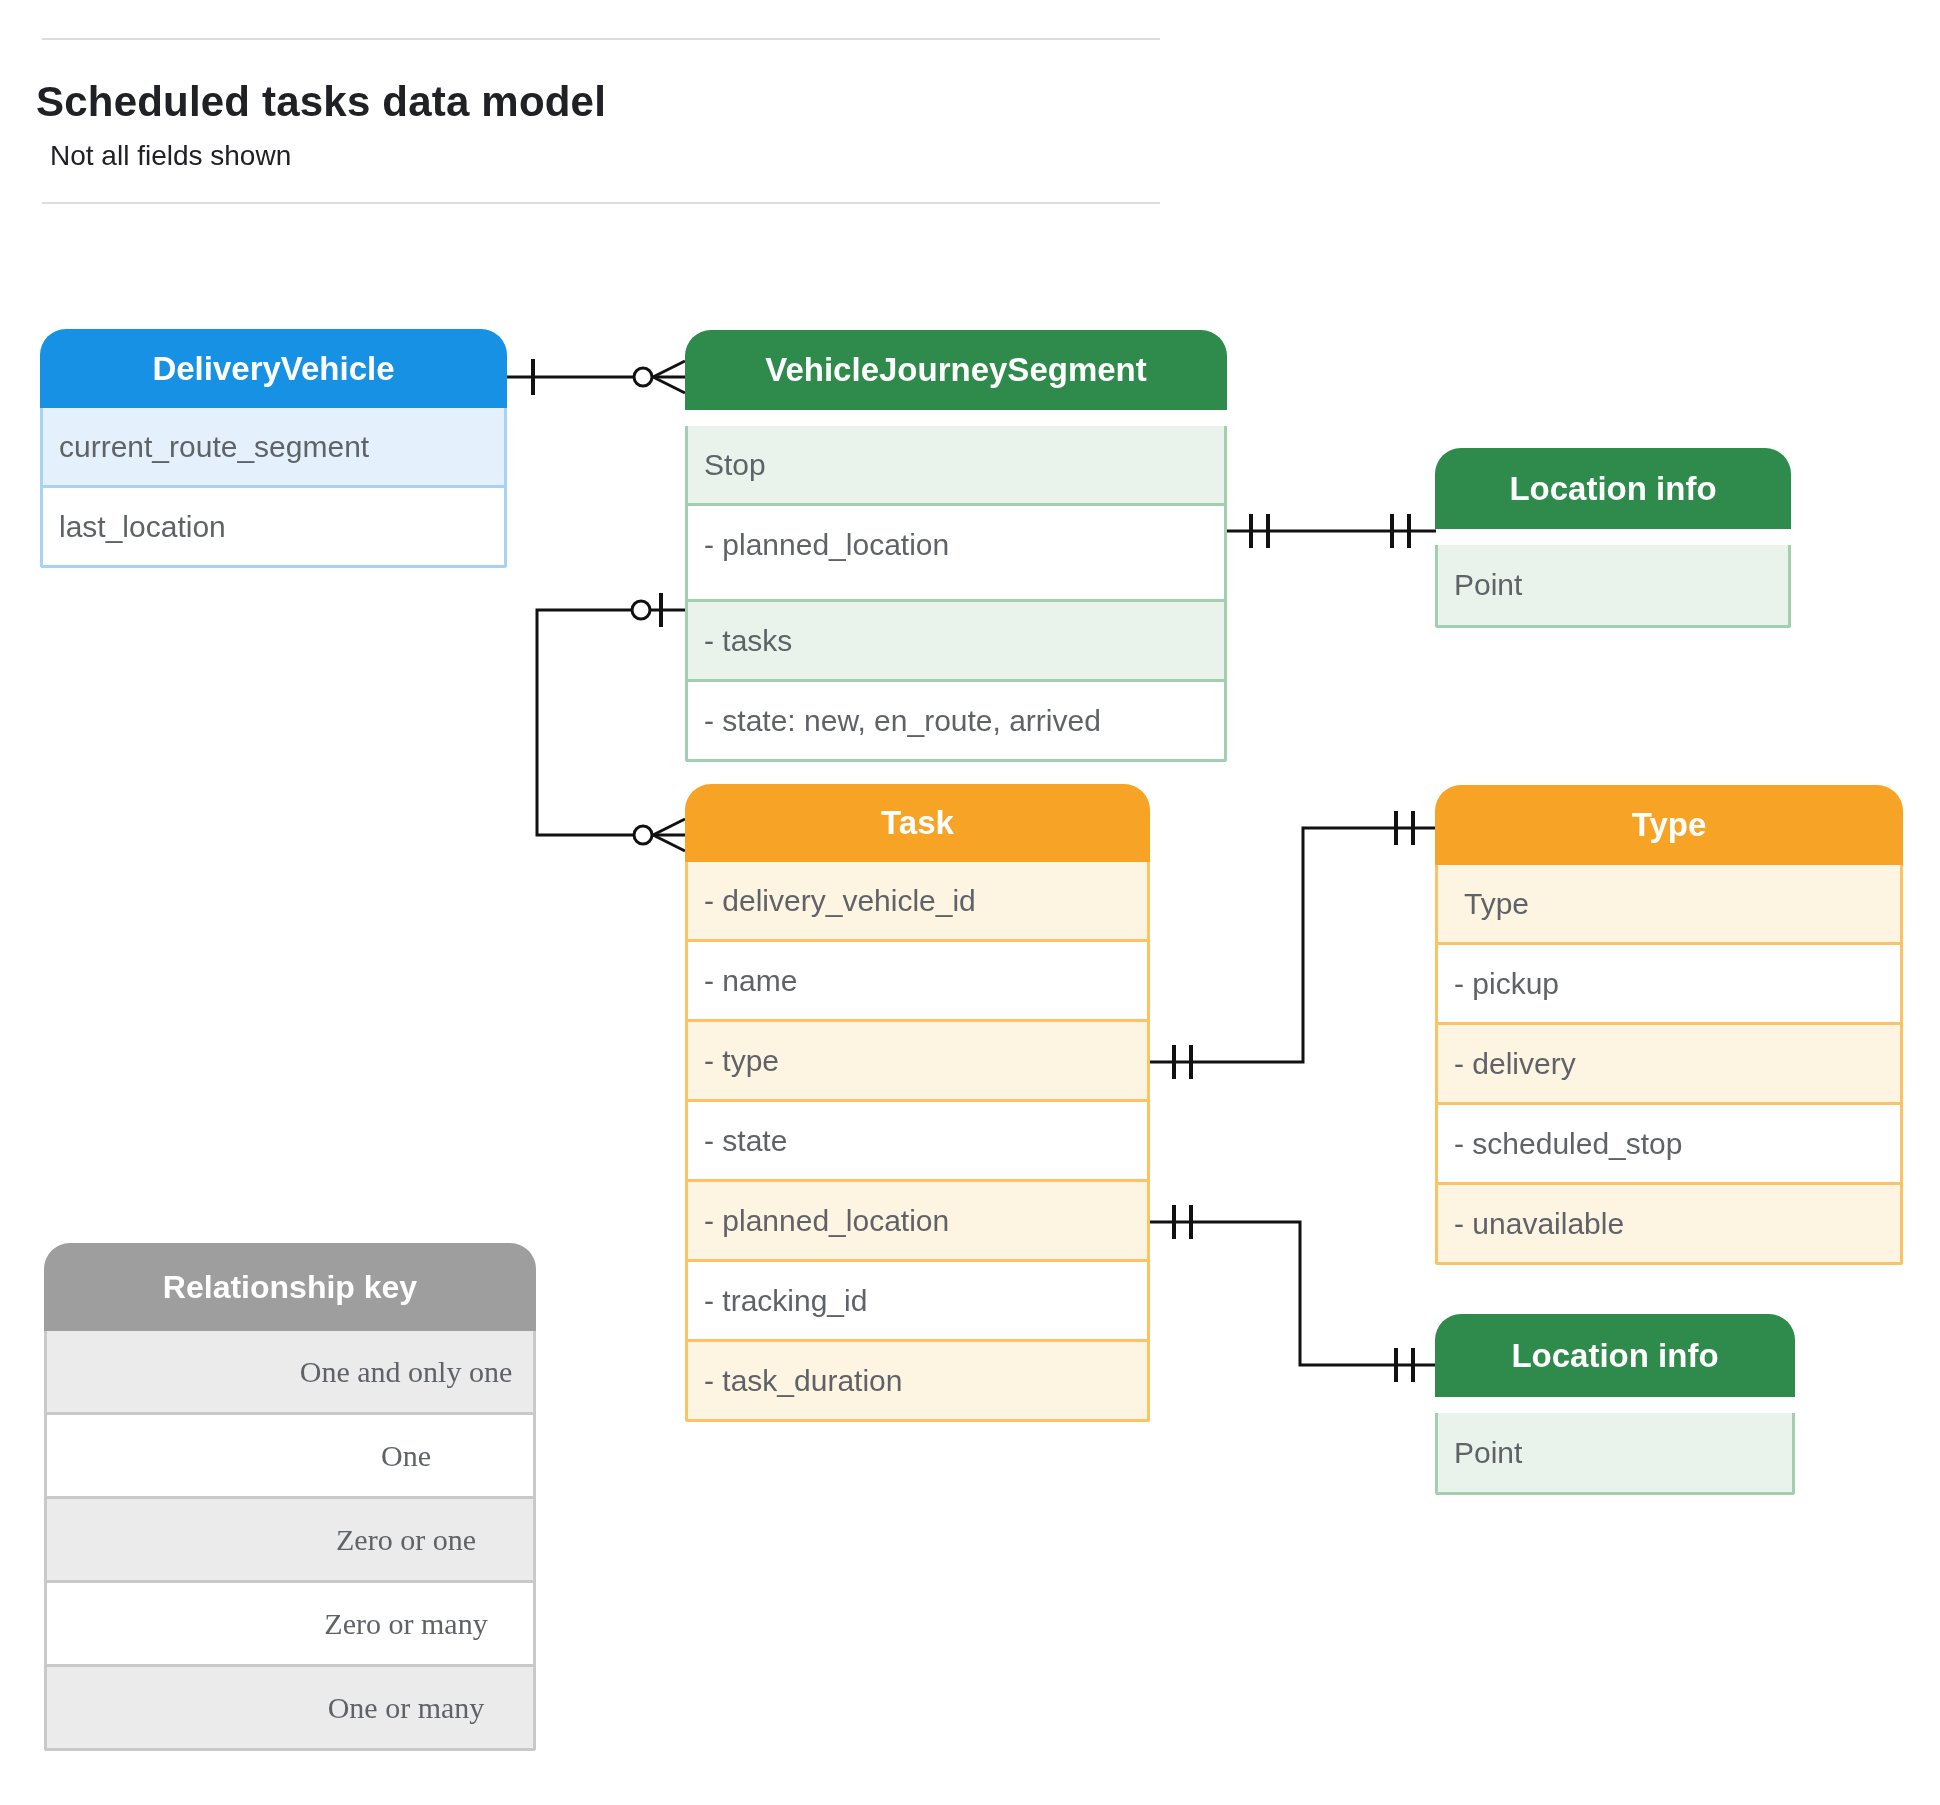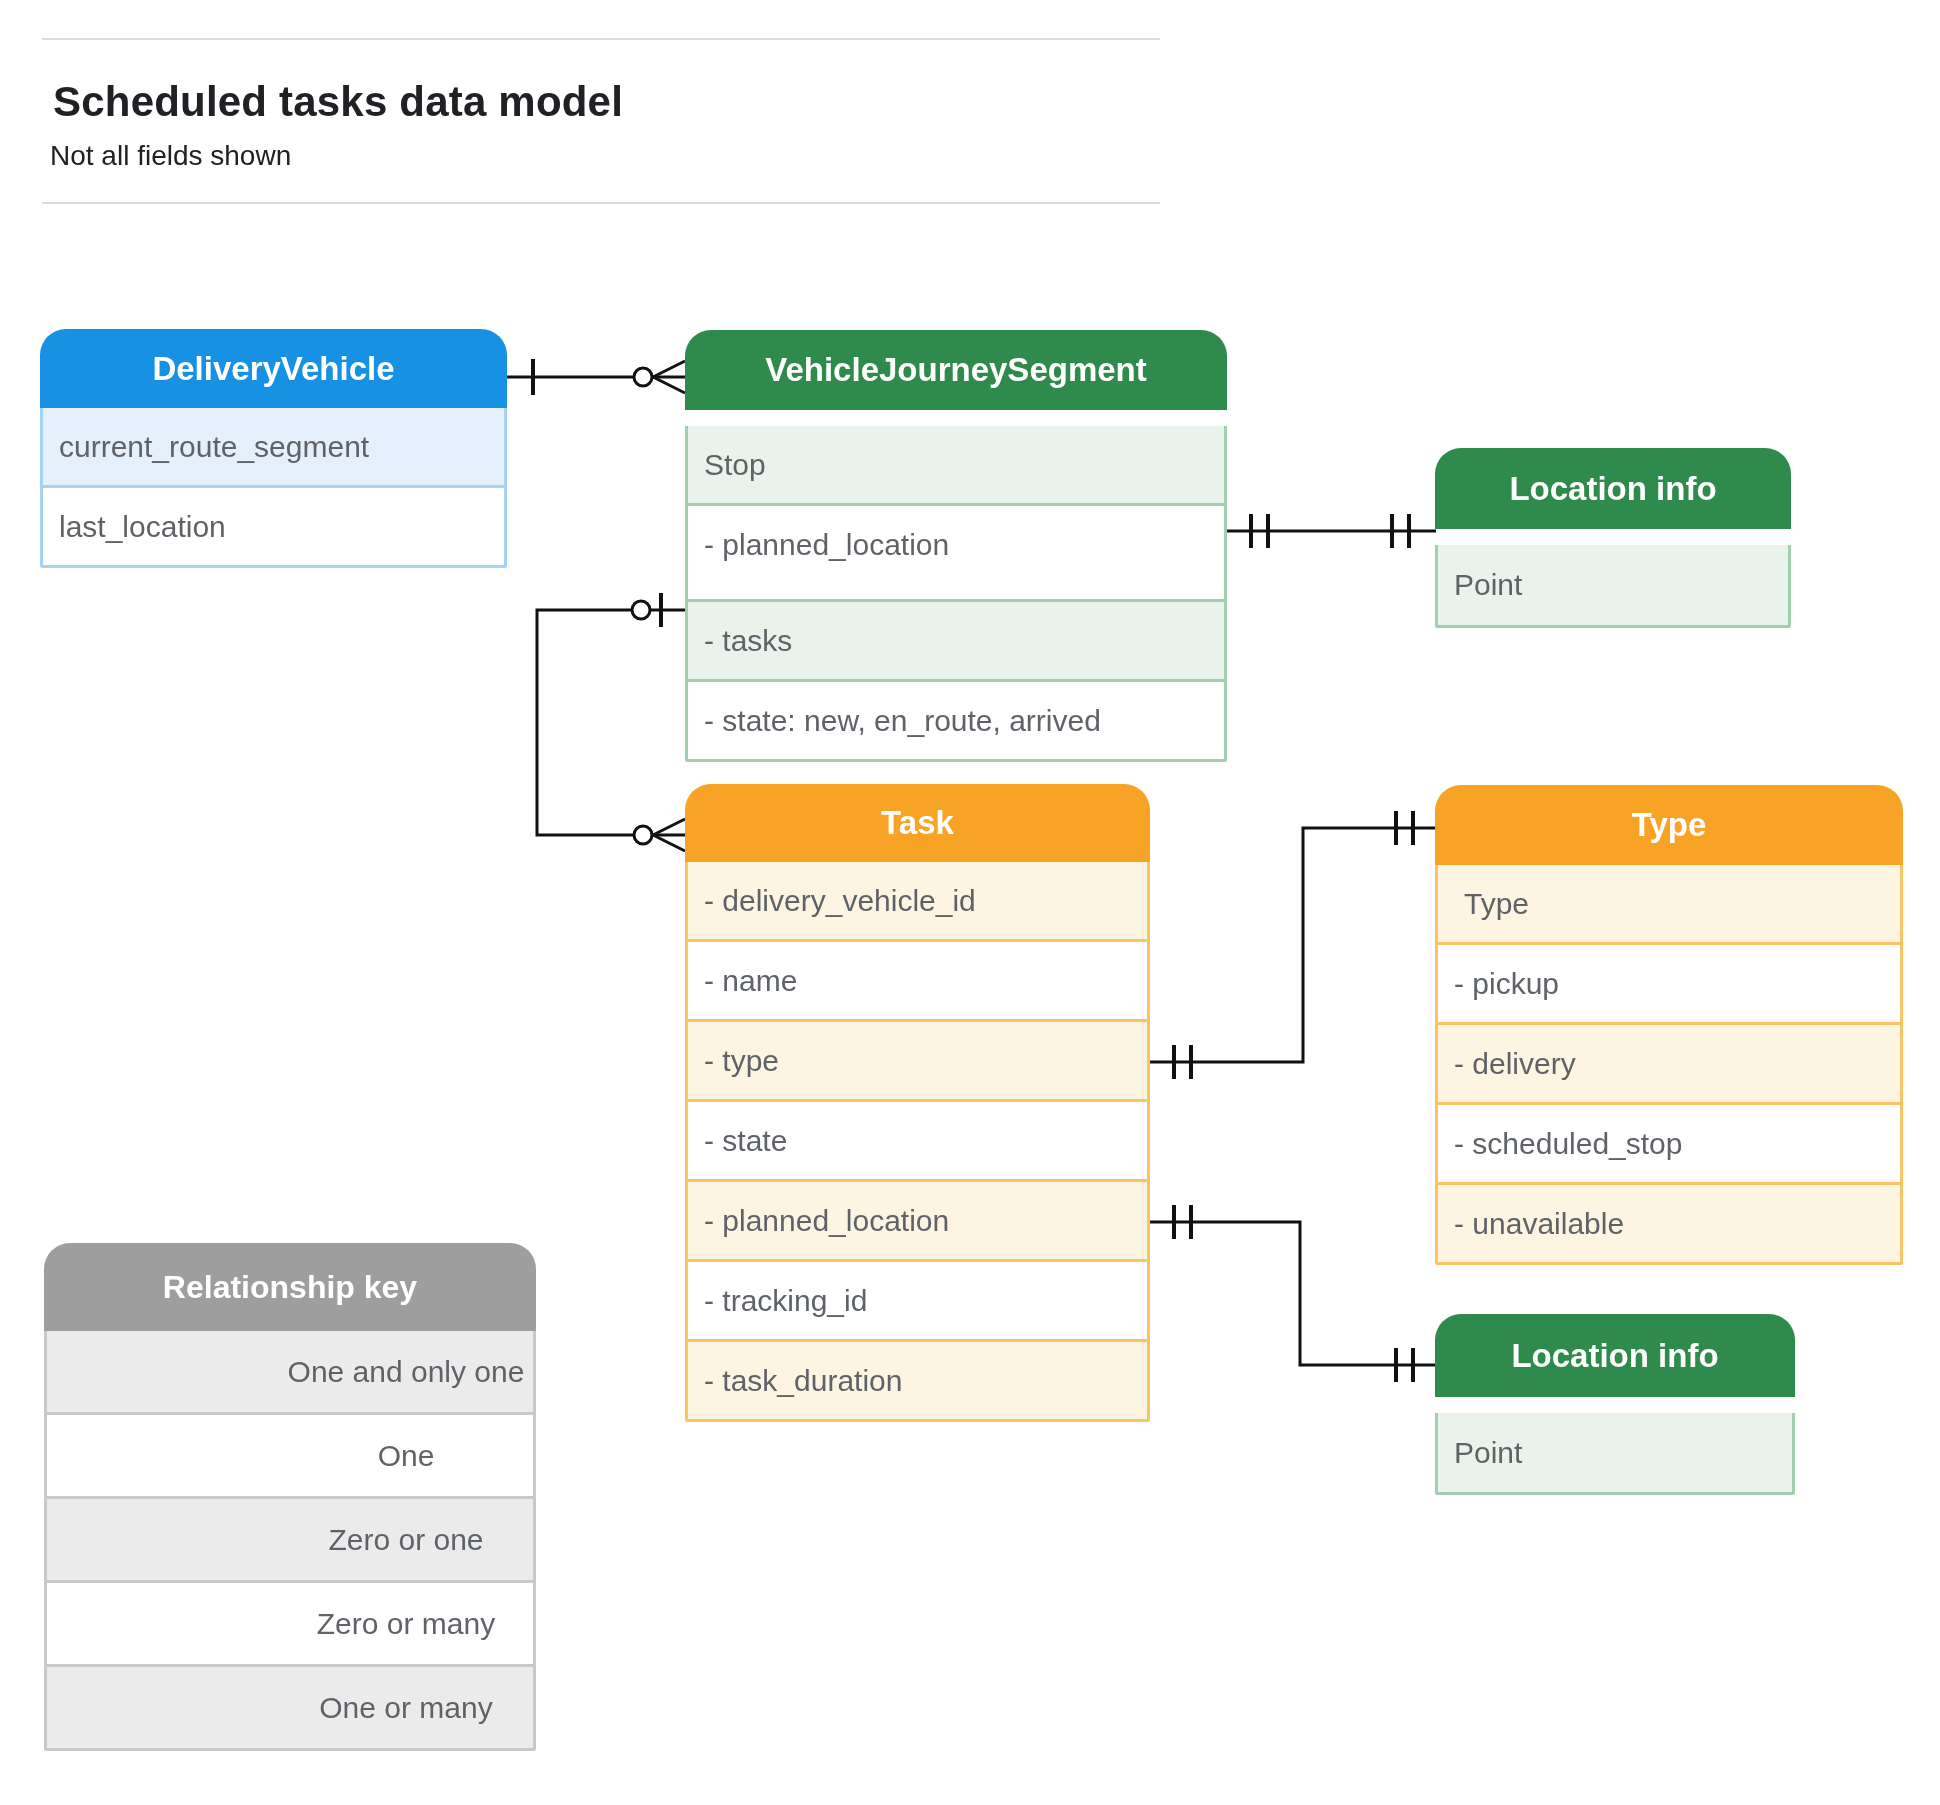--- a/index.html
+++ b/index.html
@@ -46,36 +46,36 @@
   .t-orange .alt{background:var(--c-orange-light);}
 
   .t-gray .tbody{border-color:var(--c-gray-border);}
   .t-gray .trow{border-top-color:var(--c-gray-border);}
   .t-gray .thead{background:var(--c-gray);font-size:32px;}
   .t-gray .alt{background:var(--c-gray-light);}
 
   .type-body .trow{}
   .type-body .trow:first-child{padding-left:26px;}
 
-  .legend-row{position:relative;padding-left:14px;}
+  .legend-row{position:relative;padding-left:14px;font-family:Liberation Serif, serif;}
   .legend-label{
     position:absolute;left:214px;width:290px;text-align:center;
     font-size:30px;color:var(--c-field);white-space:nowrap;
   }
 
   svg.overlay{position:absolute;left:0;top:0;}
   .rel{stroke:var(--c-line);stroke-width:3;fill:none;}
   .tick{stroke:var(--c-line);stroke-width:4;fill:none;}
   .zero{stroke:var(--c-line);stroke-width:3;fill:#ffffff;}
 </style>
 </head>
 <body>
 
 <div class="rule" style="left:42px;top:38px;width:1118px;"></div>
-<div class="page-title" style="left:53px;top:78px;">Scheduled tasks data model</div>
+<div class="page-title" style="left:36px;top:78px;">Scheduled tasks data model</div>
 <div class="page-subtitle" style="left:50px;top:140px;">Not all fields shown</div>
 <div class="rule" style="left:42px;top:202px;width:1118px;"></div>
 
 <svg class="overlay" width="1940" height="1805" viewBox="0 0 1940 1805">
 
   <g>
     <line class="rel" x1="507" y1="377" x2="685" y2="377"></line>
     <line class="tick" x1="533" y1="359" x2="533" y2="395"></line>
     <line class="rel" x1="653" y1="377" x2="685" y2="361"></line>
     <line class="rel" x1="653" y1="377" x2="685" y2="393"></line>

